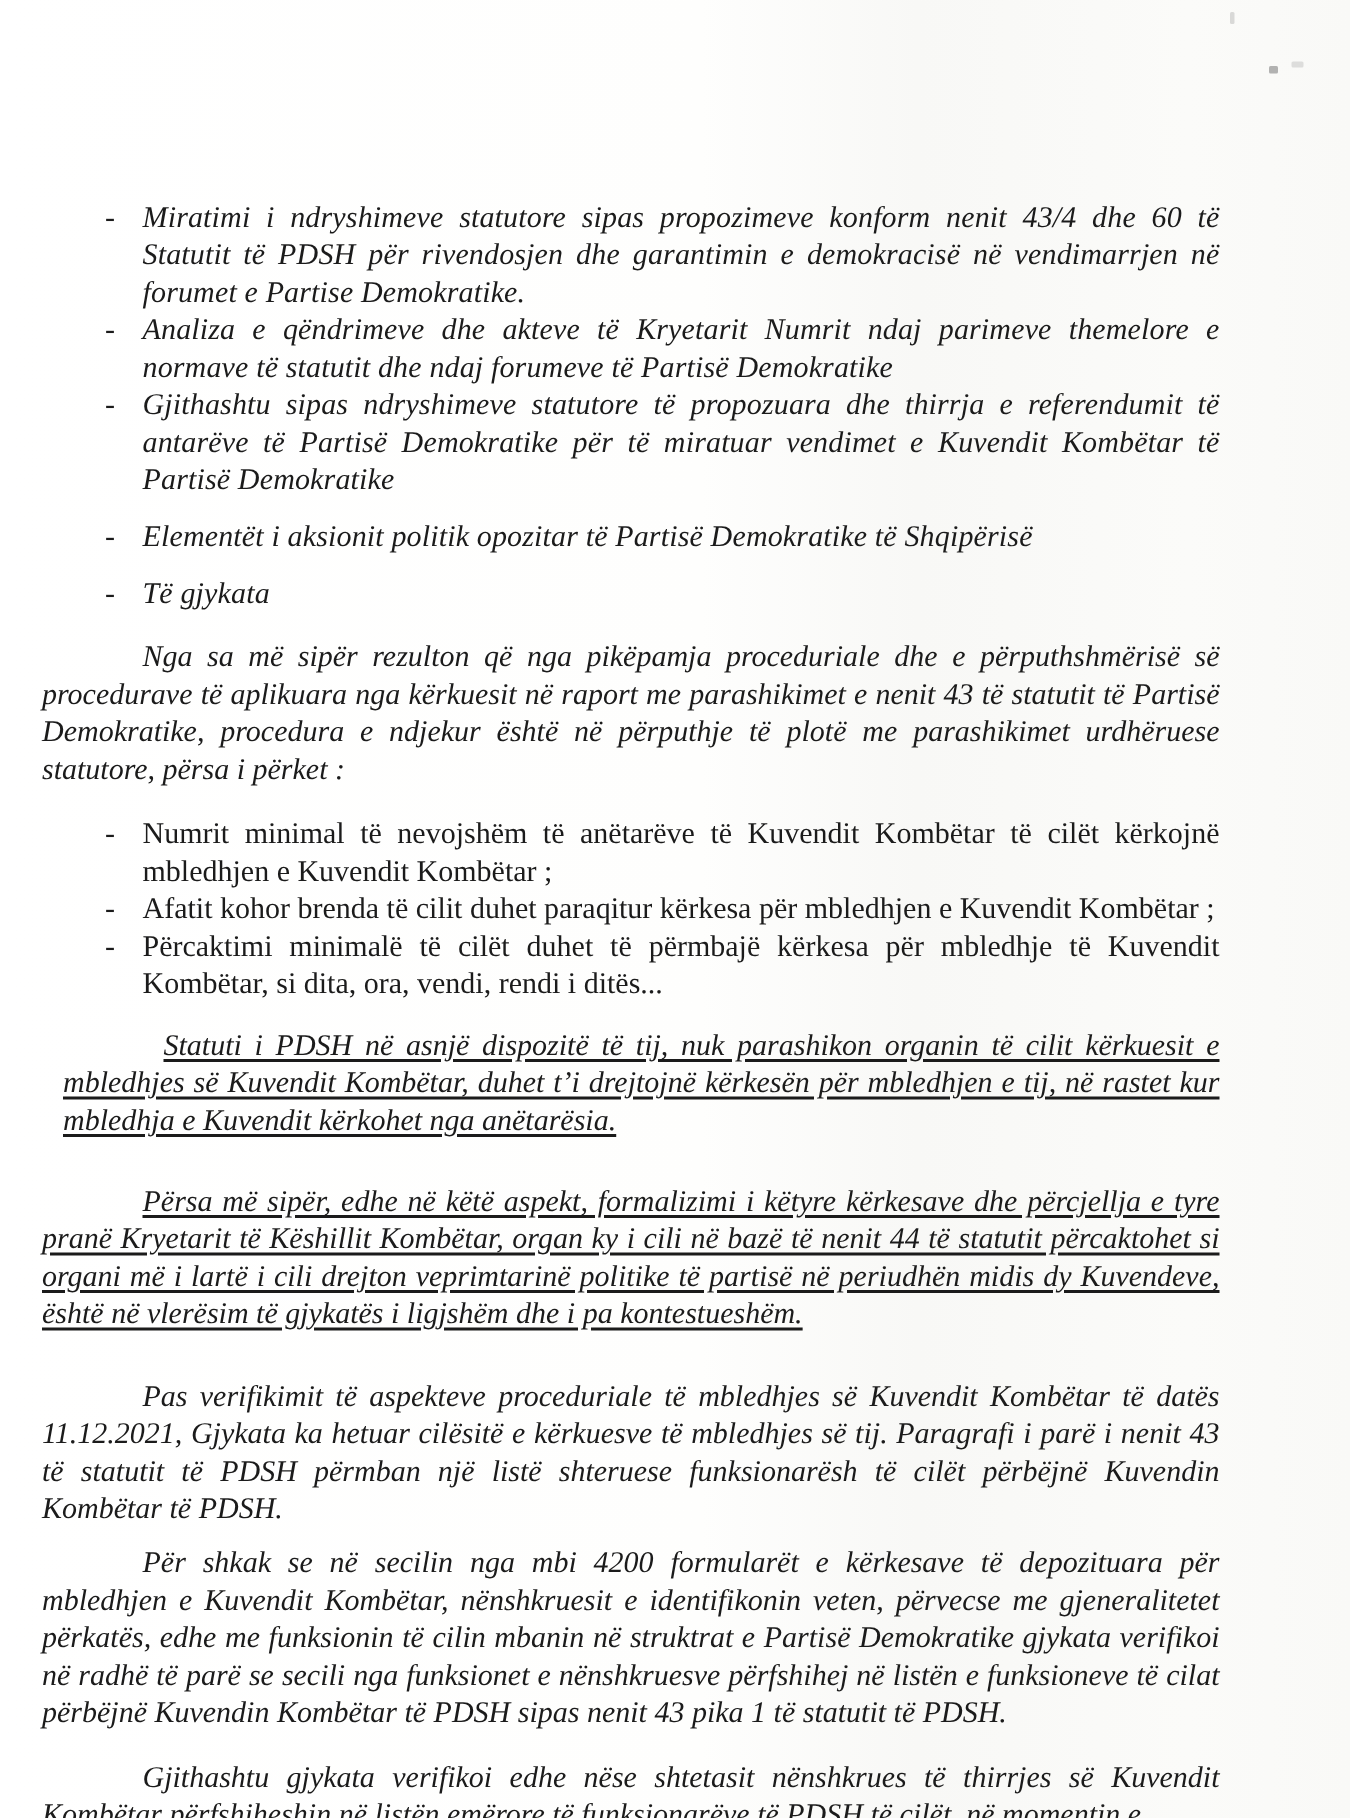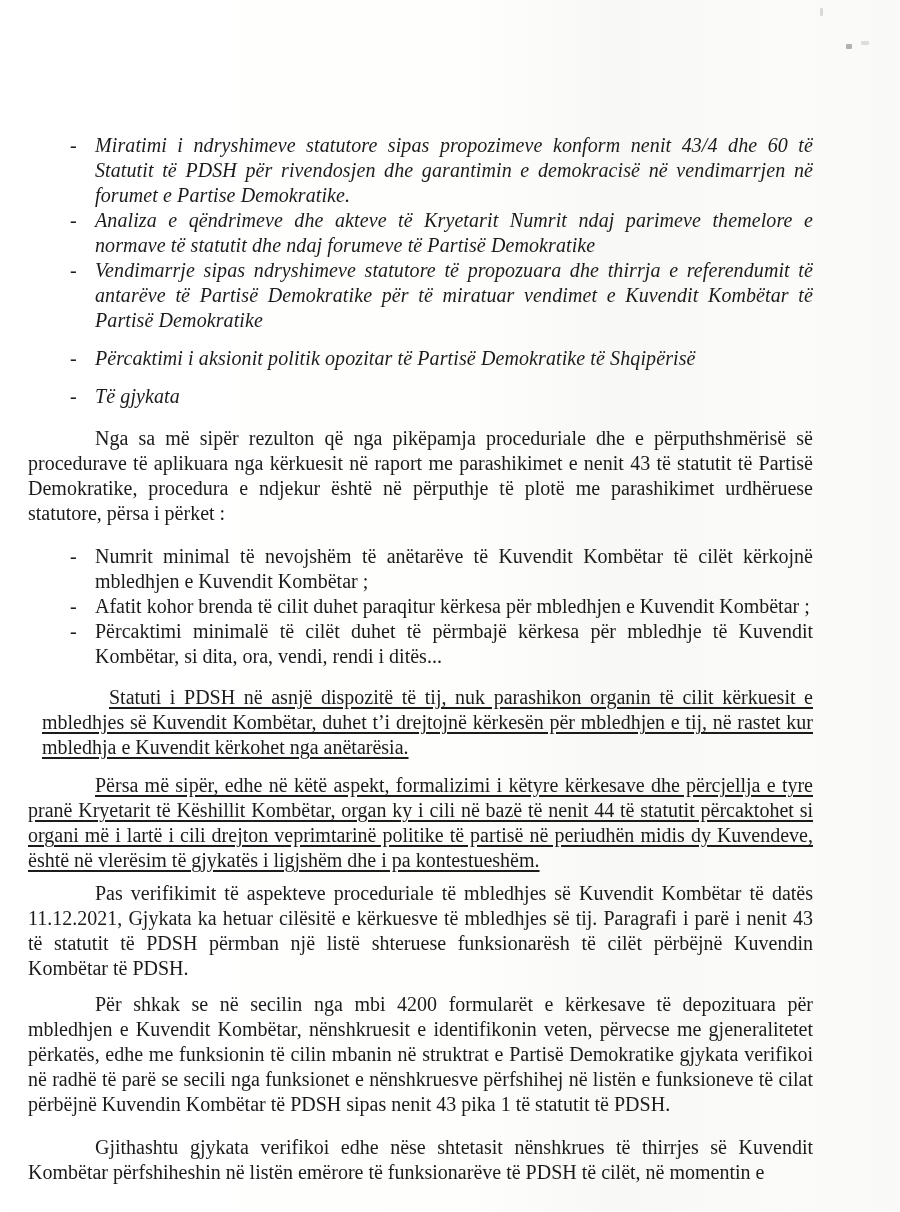--- a/index.html
+++ b/index.html
@@ -22,31 +22,31 @@
   .speck.s3 { left: 861px; top: 41px; width: 8px; height: 4px; opacity: .30; }
 
   ul { list-style: none; margin: 0; padding: 0; }
   .bullet-row { display: flex; padding-left: 42px; margin: 0; }
   .bullet-row .marker { flex: none; width: 25px; }
   .bullet-row .btxt { flex: 1; text-align: justify; text-align-last: left; }
   .agenda { font-style: italic; }
   .agenda .btxt { letter-spacing: .1px; }
   .sp { margin-top: 13px; }
 
-  p { margin: 0; text-align: justify; text-align-last: left; text-indent: 67px; }
+  p { margin: 0; text-align: justify; text-align-last: left; text-indent: 67px; font-style: italic; }
   .intro { margin-top: 17px; }
   .criteria { margin-top: 18px; }
   .u-para {
     text-decoration: underline;
     text-decoration-thickness: 1.5px;
     text-underline-offset: 3px;
   }
   .u1 { margin-top: 16px; margin-left: 14px; }
-  .u2 { margin-top: 13px; }
-  .p1 { margin-top: 8px; }
+  .u2 { margin-top: 29px; }
+  .p1 { margin-top: 30px; }
   .p2 { margin-top: 11px; }
   .p3 { margin-top: 18px; }
 </style>
 </head>
 <body>
 
 <div class="page">
 
   <span class="speck s1"></span>
   <span class="speck s2"></span>
@@ -56,25 +56,25 @@
     <li class="bullet-row">
       <span class="marker">-</span>
       <span class="btxt">Miratimi i ndryshimeve statutore sipas propozimeve konform nenit 43/4 dhe 60 të Statutit të PDSH për rivendosjen dhe garantimin e demokracisë në vendimarrjen në forumet e Partise Demokratike.</span>
     </li>
     <li class="bullet-row">
       <span class="marker">-</span>
       <span class="btxt">Analiza e qëndrimeve dhe akteve të Kryetarit Numrit ndaj parimeve themelore e normave të statutit dhe ndaj forumeve të Partisë Demokratike</span>
     </li>
     <li class="bullet-row">
       <span class="marker">-</span>
-      <span class="btxt">Vendimarrje sipas ndryshimeve statutore të propozuara dhe thirrja e referendumit të antarëve të Partisë Demokratike për të miratuar vendimet e Kuvendit Kombëtar të Partisë Demokratike</span>
+      <span class="btxt">Gjithashtu sipas ndryshimeve statutore të propozuara dhe thirrja e referendumit të antarëve të Partisë Demokratike për të miratuar vendimet e Kuvendit Kombëtar të Partisë Demokratike</span>
     </li>
     <li class="bullet-row sp">
       <span class="marker">-</span>
-      <span class="btxt">Përcaktimi i aksionit politik opozitar të Partisë Demokratike të Shqipërisë</span>
+      <span class="btxt">Elementët i aksionit politik opozitar të Partisë Demokratike të Shqipërisë</span>
     </li>
     <li class="bullet-row sp">
       <span class="marker">-</span>
       <span class="btxt">Të gjykata</span>
     </li>
   </ul>
 
   <p class="intro">Nga sa më sipër rezulton që nga pikëpamja proceduriale dhe e përputhshmërisë së procedurave të aplikuara nga kërkuesit në raport me parashikimet e nenit 43 të statutit të Partisë Demokratike, procedura e ndjekur është në përputhje të plotë me parashikimet urdhëruese statutore, përsa i përket :</p>
 
   <ul class="criteria">

